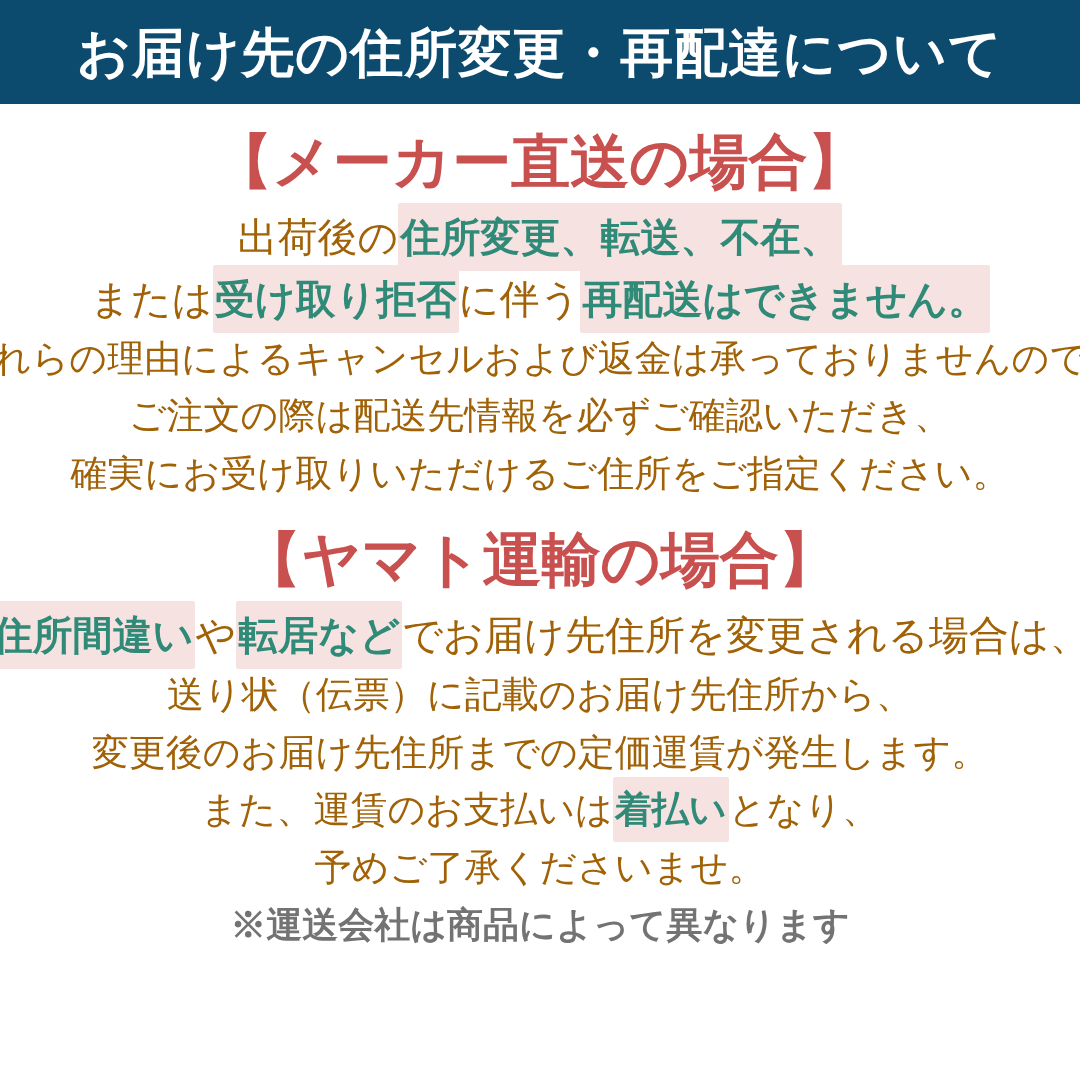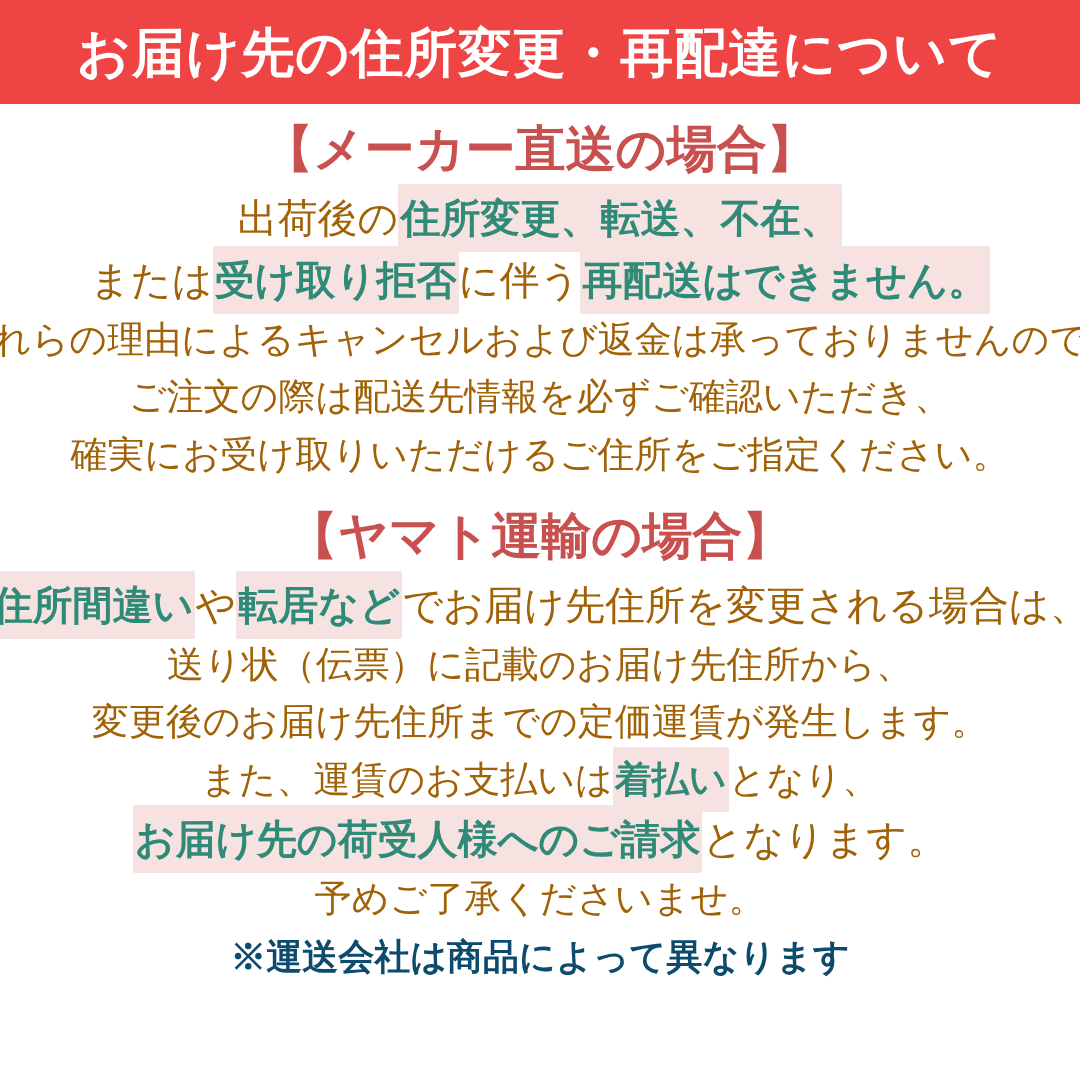--- a/index.html
+++ b/index.html
@@ -15,21 +15,21 @@
   }
   .page {
     width: 1080px;
     height: 1080px;
     position: relative;
     background: #ffffff;
     display: flex;
     flex-direction: column;
   }
   .header-bar {
-    background: #ef4444;
+    background: #0c4a6e;
     color: #ffffff;
     height: 104px;
     display: flex;
     align-items: center;
     justify-content: center;
     flex: none;
   }
   .header-title {
     font-size: 53px;
     font-weight: bold;
@@ -40,25 +40,25 @@
   .content {
     flex: 1;
     display: flex;
     flex-direction: column;
     align-items: center;
     padding-top: 14px;
     box-sizing: border-box;
   }
   .section-heading {
     color: #c8504f;
-    font-size: 50px;
+    font-size: 59px;
     font-weight: bold;
     text-align: right;
     line-height: 1.25;
-    margin: 0 0 6px 0;
+    margin: 8px 0 6px 0;
     white-space: nowrap;
   }
   .section-heading.second {
     margin-top: 22px;
   }
   .line {
     font-size: 37px;
     color: #5d7a7d;
     text-align: center;
     line-height: 1.5;
@@ -73,21 +73,21 @@
     color: #2f8a78;
     font-weight: bold;
     background: #f7e2e2;
     padding: 12px 2px;
     border-radius: 2px;
   }
   .plain-teal {
     color: #a16207;
   }
   .note-red {
-    color: #0c4a6e;
+    color: #737373;
     font-size: 36px;
     font-weight: bold;
     text-align: left;
     white-space: nowrap;
     line-height: 1.4;
     margin-top: 4px;
   }
 </style>
 </head>
 <body>
@@ -133,23 +133,20 @@
     </p>
 
     <p class="line">
       <span class="plain-teal">変更後のお届け先住所までの定価運賃が発生します。</span>
     </p>
 
     <p class="line">
       <span class="plain-teal">また、運賃のお支払いは</span><span class="hl-green">着払い</span><span class="plain-teal">となり、</span>
     </p>
 
-    <p class="line big">
-      <span class="hl-green">お届け先の荷受人様へのご請求</span><span class="plain-teal">となります。</span>
-    </p>
 
     <p class="line">
       <span class="plain-teal">予めご了承くださいませ。</span>
     </p>
 
     <div class="note-red">※運送会社は商品によって異なります</div>
 
   </div>
 </div>
 

